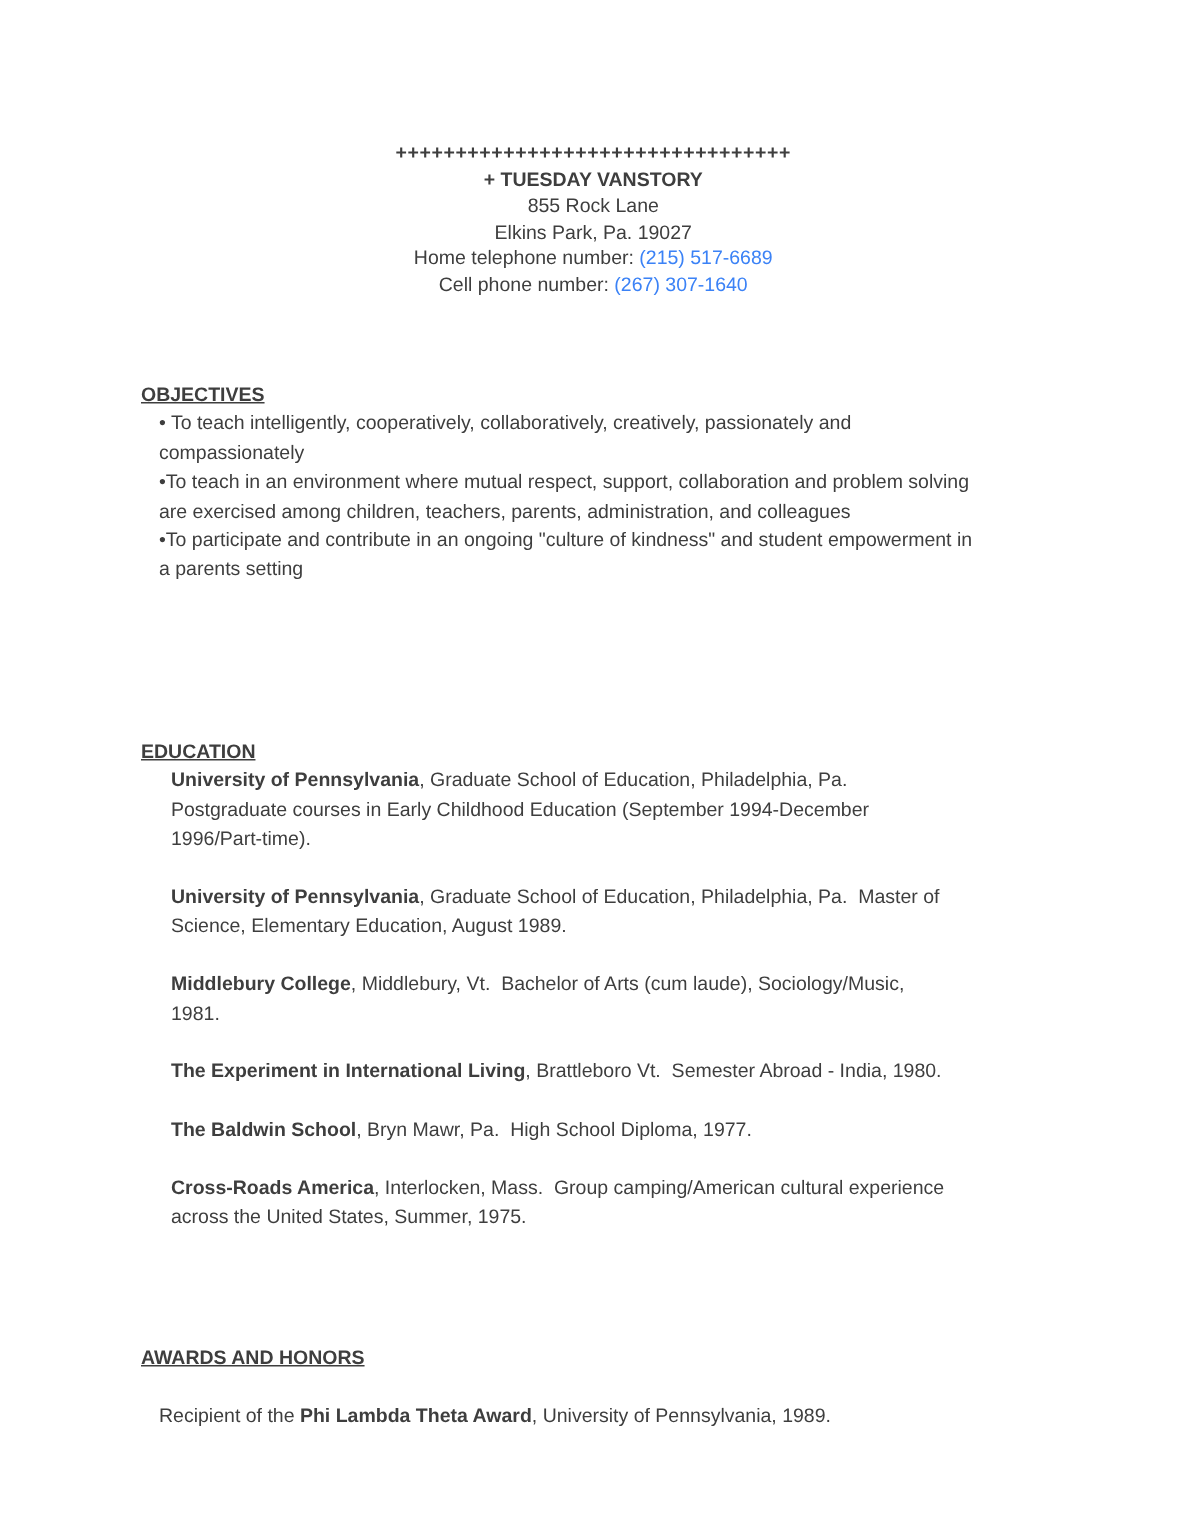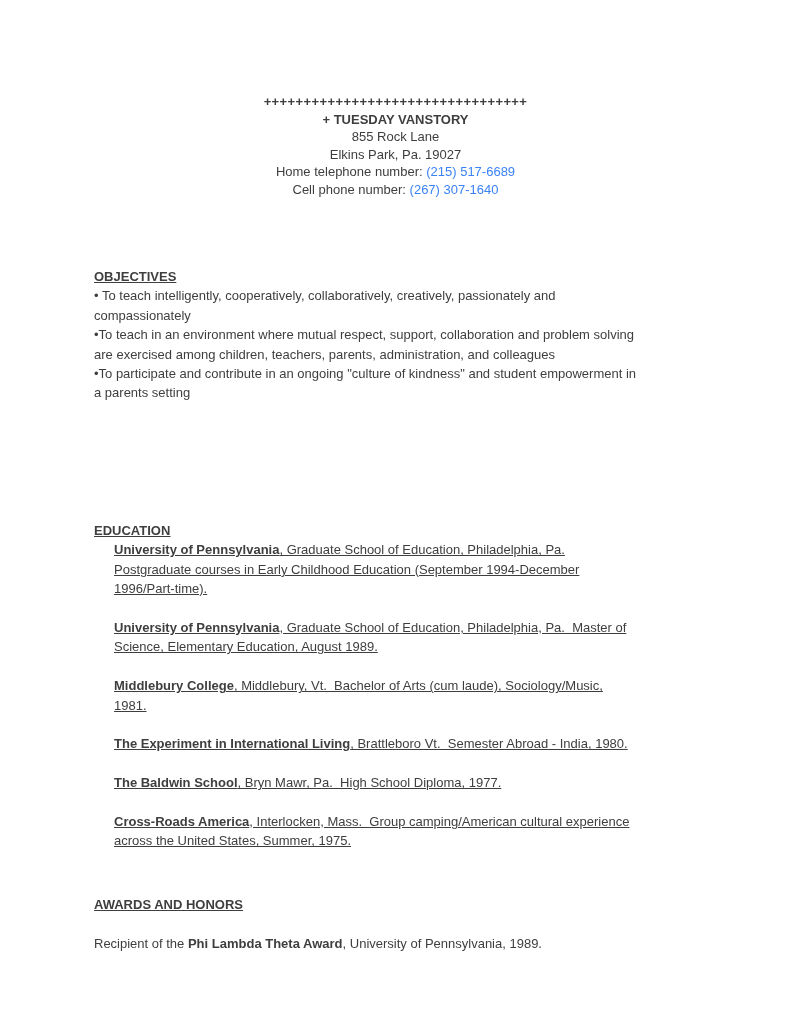--- a/index.html
+++ b/index.html
@@ -24,31 +24,31 @@
   }
   .bold { font-weight: bold; }
   .plus-line { font-weight: bold; letter-spacing: 0.4px; }
   a.link { color: #3b82f6; text-decoration: none; cursor: pointer; }
   section {
     position: absolute;
     left: 94px;
     width: 660px;
     line-height: 19.4px;
   }
-  .objectives { top: 267px; }
-  .education  { top: 521px; text-decoration: underline; }
+  .objectives { top: 253px; }
+  .education  { top: 491px; }
   .awards     { top: 895px; }
   h2 {
     font-size: 13px;
     font-weight: bold;
     text-decoration: underline;
     line-height: 19.4px;
     color: inherit;
   }
-  .para { white-space: pre-wrap; }
+  .para { white-space: pre-wrap; margin-left: 12px; }
   .edu-entry {
     margin-left: 20px;
     margin-bottom: 19.4px;
     white-space: pre-wrap;
   }
   .awards .para { margin-top: 19.4px; }
 </style>
 </head>
 <body>
 

